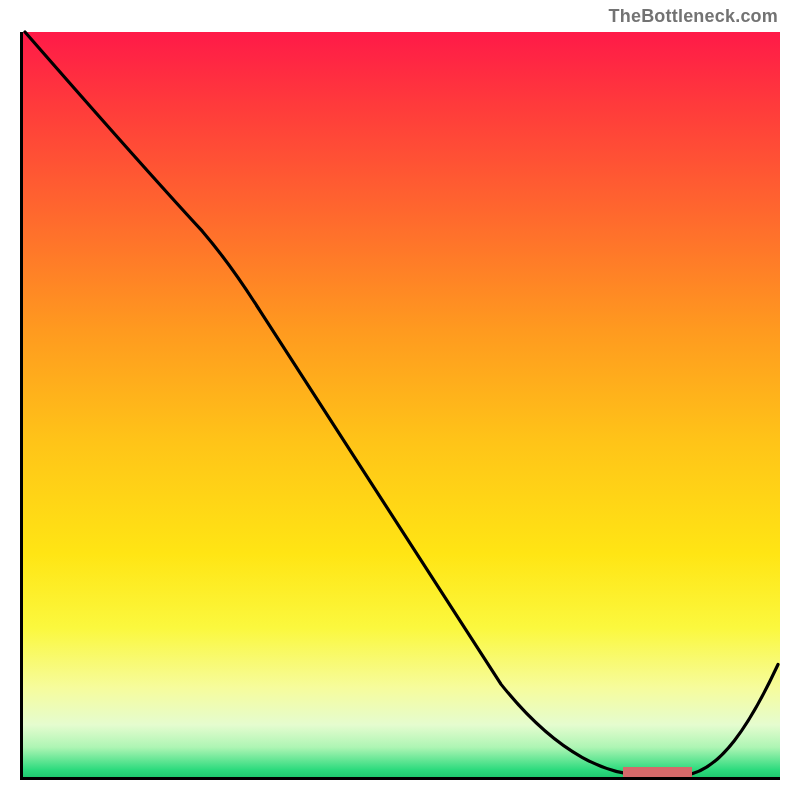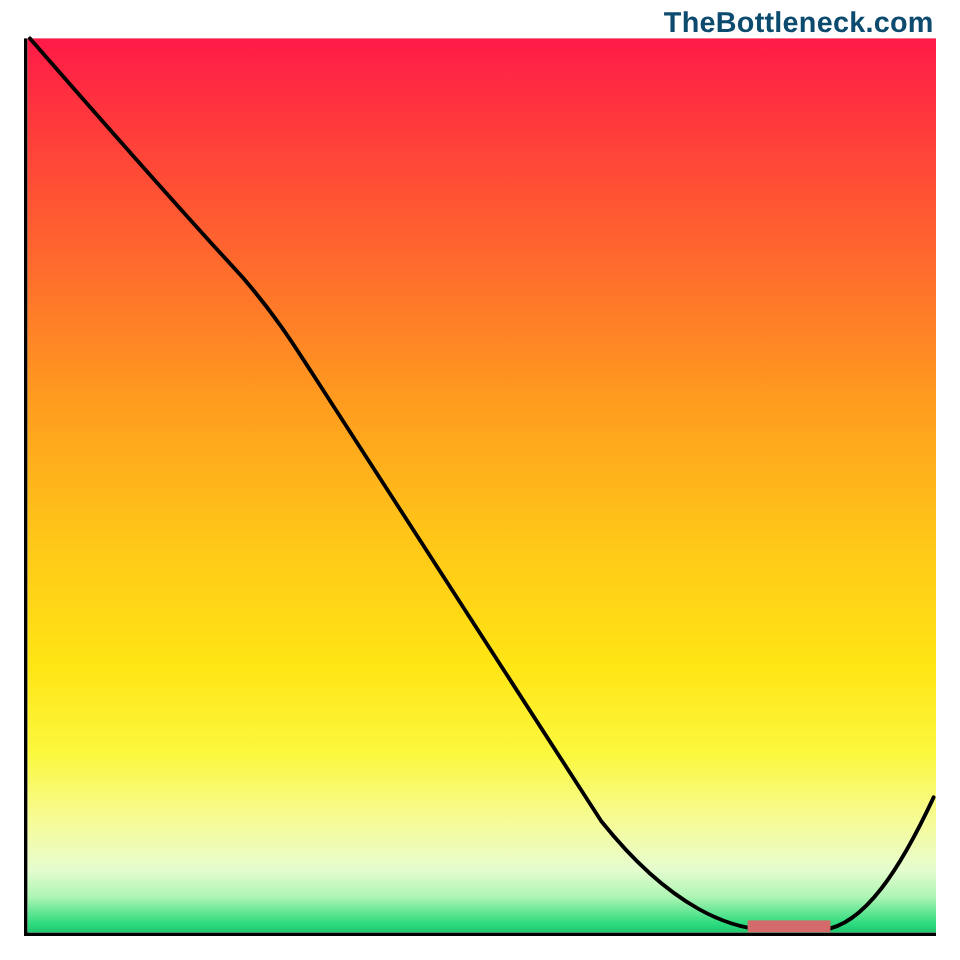--- a/index.html
+++ b/index.html
@@ -8,23 +8,23 @@
     height: 800px;
     background: #ffffff;
     position: relative;
     font-family: Arial, sans-serif;
     overflow: hidden;
   }
   .watermark {
     position: absolute;
     top: 6px;
     right: 22px;
-    font-size: 24px;
+    font-size: 18px;
     font-weight: 600;
-    color: #0c4a6e;
+    color: #737373;
     letter-spacing: 0.2px;
   }
   .plot-area {
     position: absolute;
     top: 32px;
     left: 20px;
     width: 760px;
     height: 748px;
     border-left: 3px solid #000;
     border-bottom: 3px solid #000;

